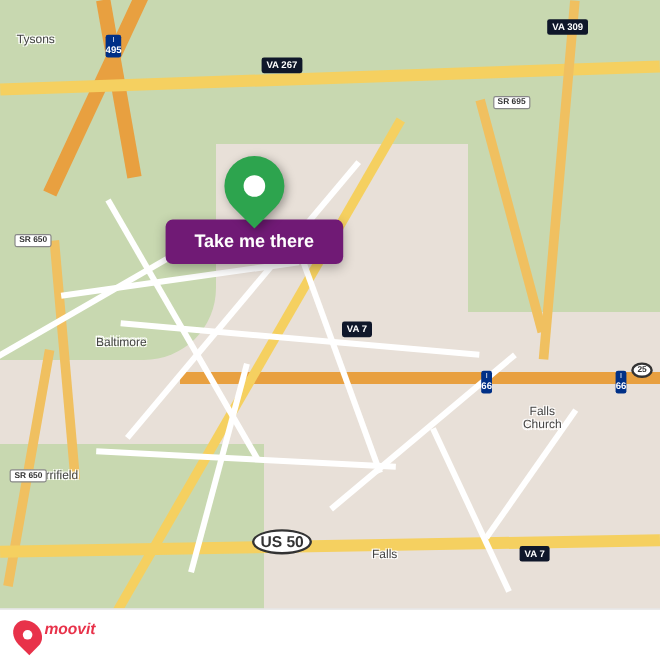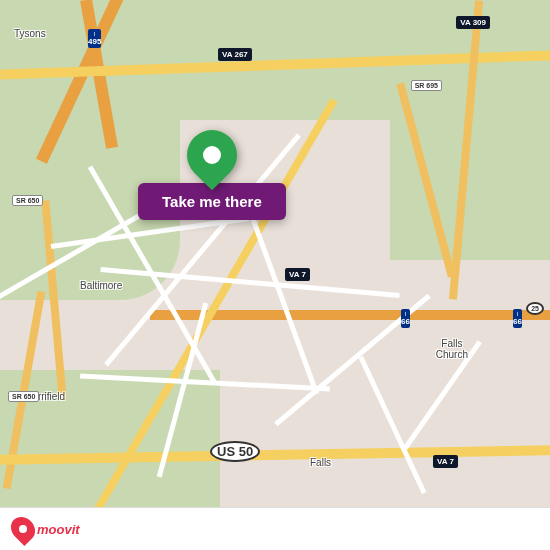--- a/index.html
+++ b/index.html
@@ -350,21 +350,21 @@
 
     #address-text {
       font-size: 13px;
       font-weight: 500;
       color: #222;
       max-width: 400px;
     }
 
     #moovit-logo {
       display: flex;
-      align-items: center;
+      align-items: flex-start;
       gap: 3px;
       flex-shrink: 0;
     }
 
     .moovit-pin {
       width: 22px;
       height: 26px;
       background: #e8324a;
       border-radius: 50% 50% 50% 0;
       transform: rotate(-45deg);

